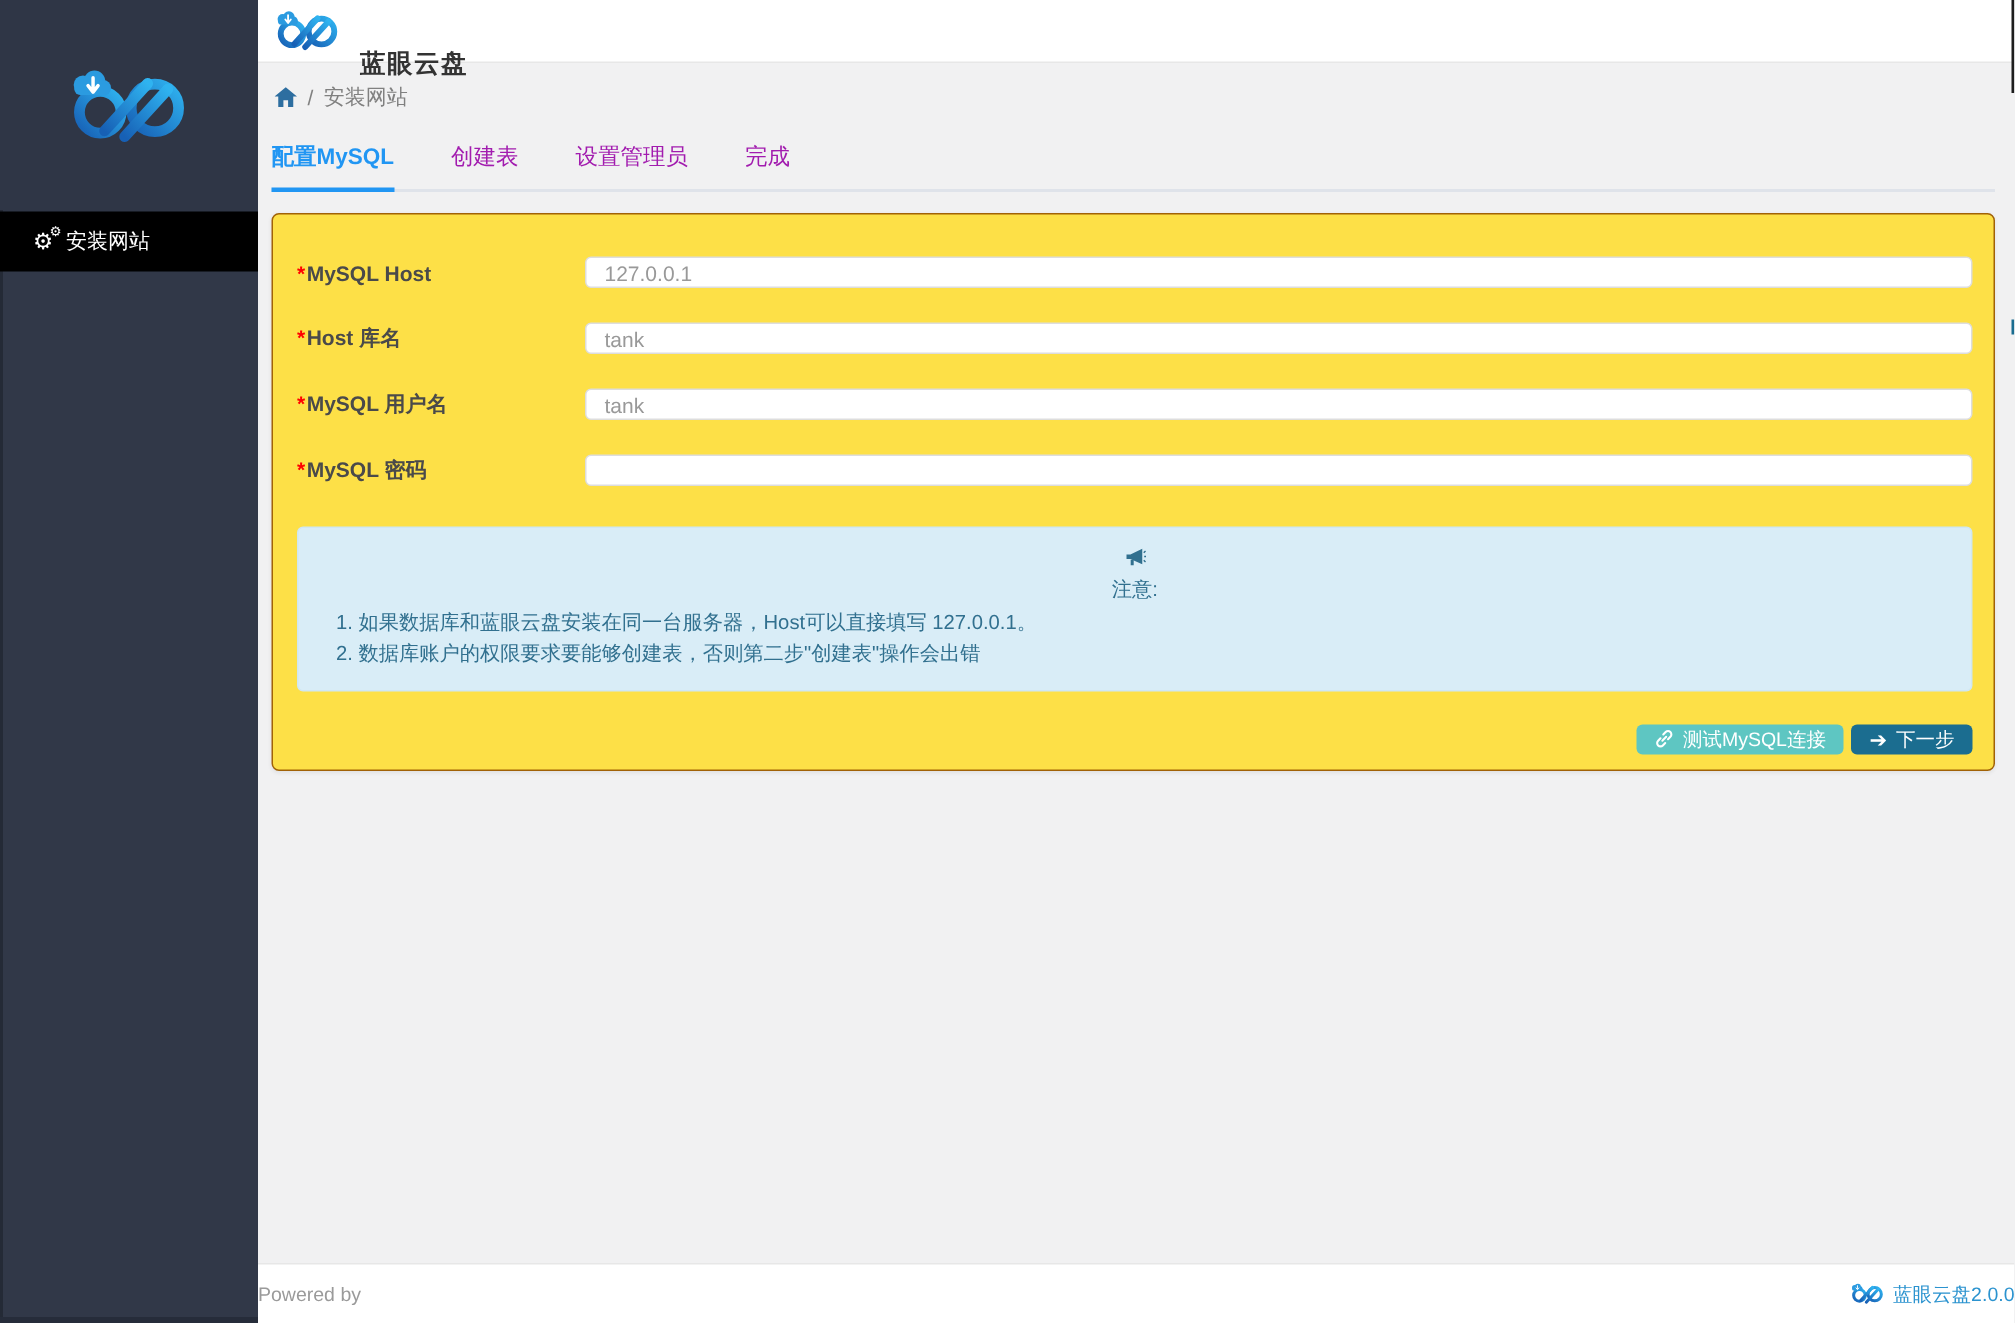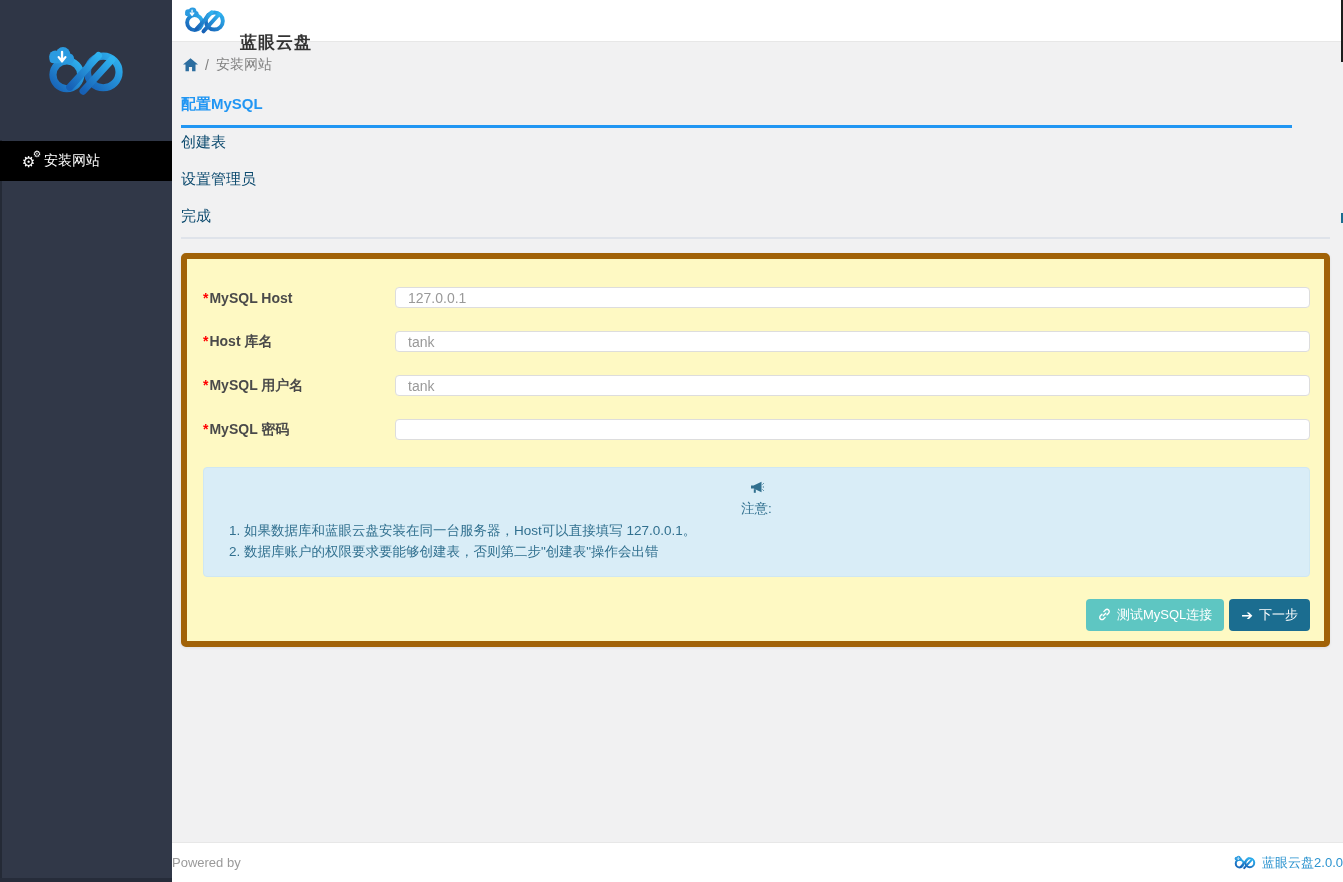--- a/index.html
+++ b/index.html
@@ -21,41 +21,41 @@
   .main { flex:1; display:flex; flex-direction:column; min-width:0; }
   .topbar { height:42px; background:#fff; border-bottom:1px solid #e7e7e7; display:flex; align-items:center; padding-left:8px; flex:0 0 42px; }
   .topbar .brand { display:flex; align-items:center; gap:10px; cursor:pointer; }
   .app-title { font-size:17px; font-weight:bold; color:#333; letter-spacing:1px;margin-top:44px; }
 
   .content { flex:1; padding:0 13px 0 9px; overflow:hidden; }
 
   .breadcrumb { height:46px; display:flex; align-items:center; gap:7px; color:#808080; font-size:14px; padding-left:2px; }
   .breadcrumb .home { display:flex; align-items:center; cursor:pointer; }
 
-  .tabs { display:flex; border-bottom:2px solid #dfe3ea;flex-direction:column; }
-  .tab { margin-right:38px; padding:7px 0 11px; font-size:15px; color:#0c4a6e; cursor:pointer; }
+  .tabs { display:flex; border-bottom:2px solid #dfe3ea; }
+  .tab { margin-right:38px; padding:7px 0 11px; font-size:15px; color:#a21caf; cursor:pointer; }
   .tab.active { color:#2196f3; font-weight:bold; border-bottom:3px solid #2196f3; margin-bottom:-2px; }
 
   
-  .card { background:#fef9c3; border:6px solid #a16207; border-radius:5px; margin-top:14px;
+  .card { background:#fde047; border:1px solid #a16207; border-radius:5px; margin-top:14px;
           padding:22px 14px 10px 16px; box-shadow:0 1px 3px rgba(0,0,0,.07); }
   .form-row { display:flex; align-items:center; height:33px; margin-bottom:11px; }
   .form-label { width:192px; flex:0 0 192px; font-size:14px; font-weight:bold; color:#4a4a4a; }
   .req { color:#f00; margin-right:1px; }
   .form-input { flex:1; height:21px; border:1px solid #ddd; border-radius:4px; padding:0 12px;
                 font-size:14px; color:#999; outline:none; font-family:inherit; background:#fff; }
 
   .note-box { margin-top:21px; background:#d9edf7; border:1px solid #cfe7f3; border-radius:4px;
               padding:13px 16px 14px; color:#31708f; font-size:13.5px; line-height:1.4; }
   .note-title { display:flex; align-items:center; gap:6px;flex-direction:column; }
   .note-box ol { margin:3px 0 0 0; padding-left:24px; }
   .note-box li { margin-top:2px; }
 
   .btn-row { display:flex; justify-content:flex-end; align-items:center; gap:5px; margin-top:22px; }
-  .btn { height:32px; border:none; border-radius:4px; color:#fff; font-size:13px; padding:0 12px;
+  .btn { height:20px; border:none; border-radius:4px; color:#fff; font-size:13px; padding:0 12px;
          display:flex; align-items:center; gap:6px; cursor:pointer; font-family:inherit; }
   .btn-test { background:#5ec6c2; }
   .btn-next { background:#1b6d90; }
   .btn-next .arrow { font-size:14px; line-height:1; }
 
   
   .footer { height:40px; flex:0 0 40px; background:#fff; border-top:1px solid #e7e7e7;
             display:flex; align-items:center; justify-content:space-between; gap:6px; font-size:13px; color:#9a9a9a; }
   .footer .brand-link { color:#2b93cf; display:flex; align-items:center; gap:4px; cursor:pointer; }
 

